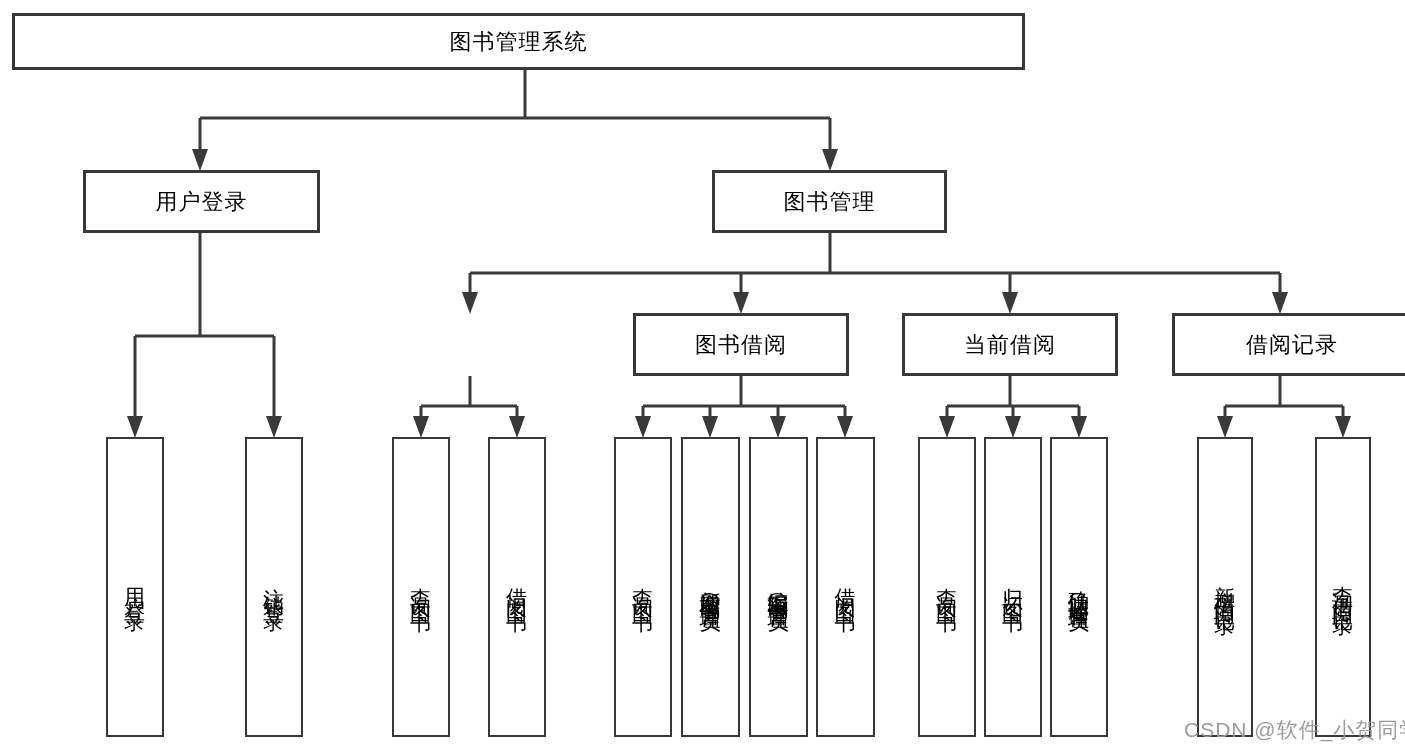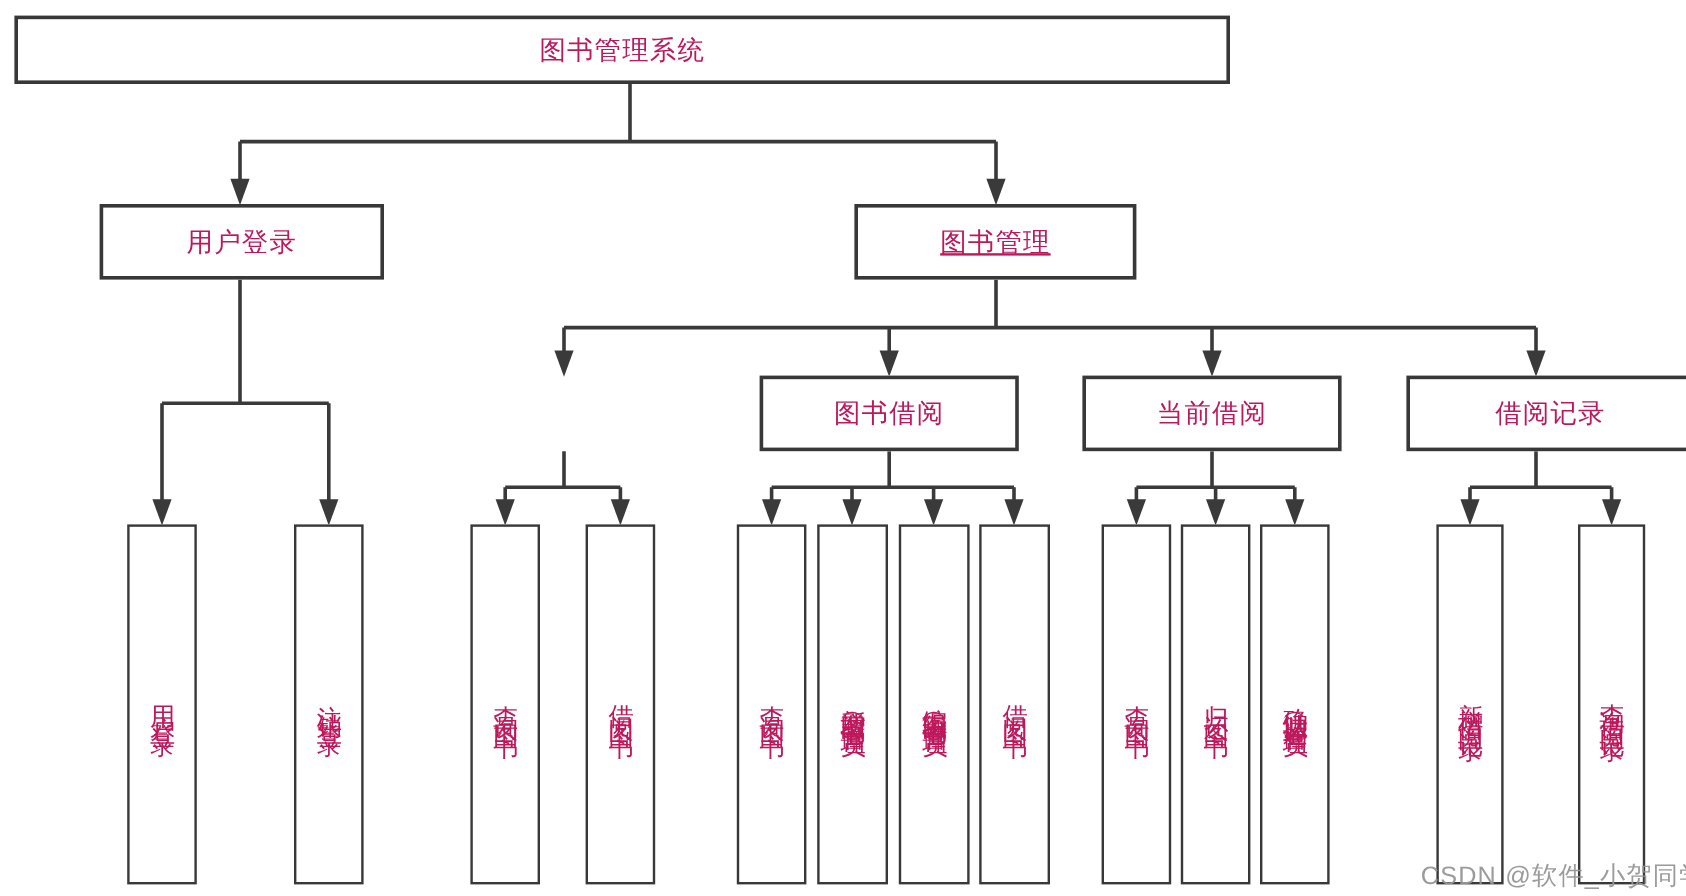--- a/index.html
+++ b/index.html
@@ -14,21 +14,21 @@
   .connectors {
     position: absolute;
     left: 0; top: 0;
     width: 1405px; height: 747px;
   }
   .box {
     position: absolute;
     box-sizing: border-box;
     background: #ffffff;
     border: 3px solid #383838;
-    color: #be185d;
+    color: #000000;
     display: flex;
     align-items: center;
     justify-content: center;
     text-align: left;
   }
   .box.h {
     font-size: 22px;
     letter-spacing: 1px;
     white-space: nowrap;
   }
@@ -86,21 +86,21 @@
     <use href="#ah" x="947" y="438"></use>
     <use href="#ah" x="1013" y="438"></use>
     <use href="#ah" x="1079" y="438"></use>
     <use href="#ah" x="1225" y="438"></use>
     <use href="#ah" x="1343" y="438"></use>
   </svg>
 
   <div class="box h" style="left:12px; top:13px; width:1013px; height:57px;">图书管理系统</div>
 
   <div class="box h" style="left:83px; top:170px; width:237px; height:63px;">用户登录</div>
-  <div class="box h" style="left:712px; top:170px; width:235px; height:63px;text-decoration:underline;">图书管理</div>
+  <div class="box h" style="left:712px; top:170px; width:235px; height:63px;">图书管理</div>
 
   <div class="box h" style="left:633px; top:313px; width:216px; height:63px;">图书借阅</div>
   <div class="box h" style="left:902px; top:313px; width:216px; height:63px;">当前借阅</div>
   <div class="box h" style="left:1172px; top:313px; width:240px; height:63px;">借阅记录</div>
 
   <div class="box v" style="left:106px; top:437px; width:58px; height:300px;">用户登录</div>
   <div class="box v" style="left:245px; top:437px; width:58px; height:300px;">注销登录</div>
 
   <div class="box v" style="left:392px; top:437px; width:58px; height:300px;">查询图书</div>
   <div class="box v" style="left:488px; top:437px; width:58px; height:300px;">借阅图书</div>

